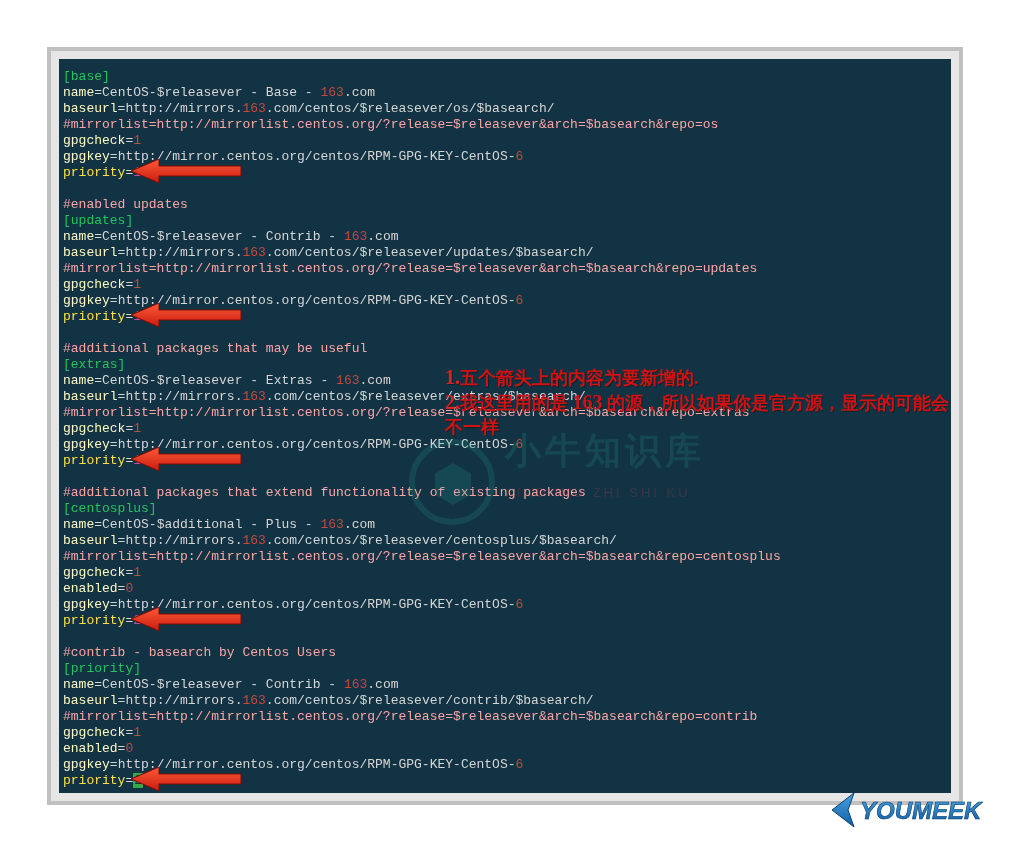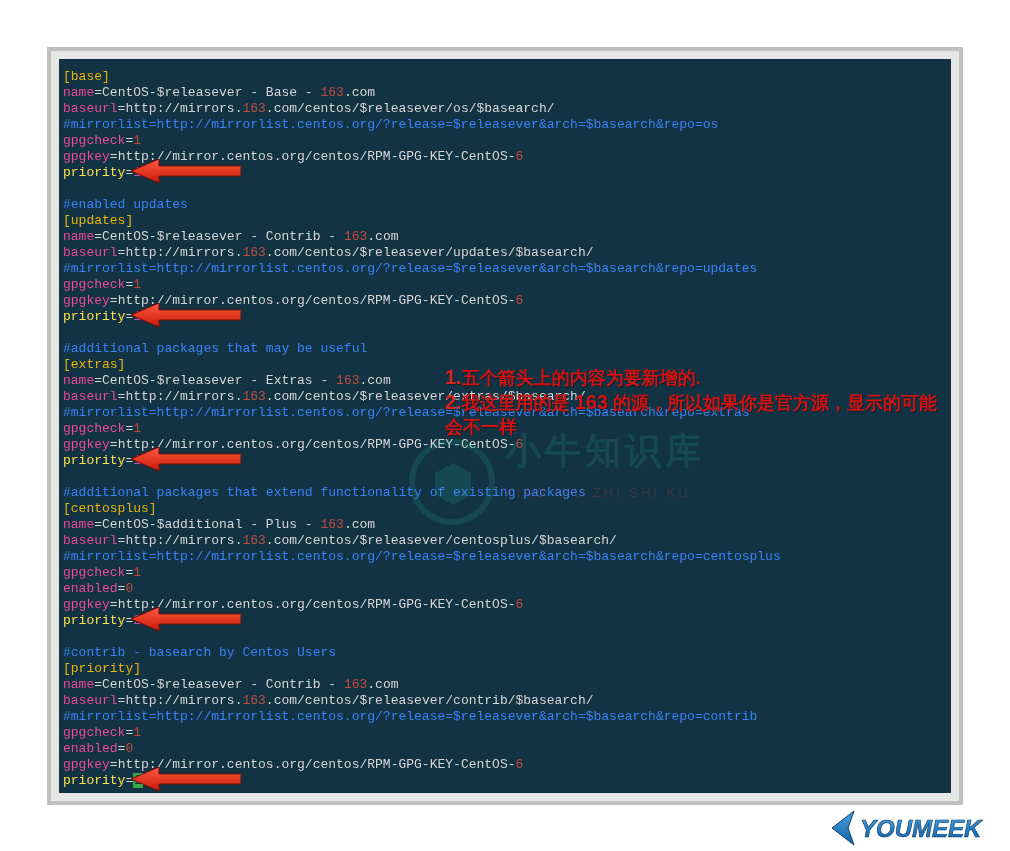--- a/index.html
+++ b/index.html
@@ -1,37 +1,37 @@
 <!DOCTYPE html>
 <html><head>
 <meta charset="utf-8">
 <style>
 html,body{margin:0;padding:0;background:#fff;width:1010px;height:851px;overflow:hidden;font-family:monospace}
 .frame{position:absolute;left:47px;top:47px;width:916px;height:758px;background:#e6e6e6;border:4px solid #c0c0c0;box-sizing:border-box}
 .terminal{position:absolute;left:8px;top:8px;right:8px;bottom:8px;background:#123343;overflow:hidden;padding:10px 4px;font-size:13px;line-height:16px}
 .terminal pre{margin:0;white-space:pre;font-family:'Courier New',monospace;font-size:13px;line-height:16px}
 .c-white{color:#d6d6d6}
-.c-teal{color:#eab308}
-.c-cyan{color:#ec4899}
-.c-lcyan{color:#3b82f6}
+.c-teal{color:#22c55e}
+.c-cyan{color:#fef9c3}
+.c-lcyan{color:#fca5a5}
 .c-red{color:#c24a3f}
 .c-mag{color:#b84f9e}
 .c-yellow{color:#fde047}
 .cursor{background:#37a84a;color:#123343;padding:0 1px}
 .arrow{position:absolute;width:110px;height:24px}
 .arrow svg{width:100%;height:100%}
-.anno{position:absolute;left:386px;top:306px;color:#d21212;font-family:Liberation Sans, sans-serif;font-size:18px;font-weight:bold;line-height:24px;text-shadow:1px 1px 0 rgba(0,0,0,.3)}
+.anno{position:absolute;left:386px;top:306px;color:#d21212;font-family:Liberation Serif, serif;font-size:18px;font-weight:bold;line-height:24px;text-shadow:1px 1px 0 rgba(0,0,0,.3)}
 .anno .num{color:#e02020;font-size:20px}
 .anno .big{font-size:20px}
 .wm{position:absolute;left:350px;top:380px;width:330px;height:90px;opacity:.18;pointer-events:none}
 .wm .circle{position:absolute;left:0;top:0;width:86px;height:86px;border-radius:50%;border:6px solid #2aa79b;box-sizing:border-box}
 .wm .circle::after{content:'';position:absolute;left:20px;top:18px;width:36px;height:42px;background:#2aa79b;clip-path:polygon(50% 0,100% 25%,100% 75%,50% 100%,0 75%,0 25%)}
 .wm .txt{position:absolute;left:96px;top:4px;font-family:'Microsoft YaHei',sans-serif;color:#2aa79b;font-size:36px;font-weight:bold;letter-spacing:4px}
 .wm .sub{position:absolute;left:96px;top:46px;font-family:sans-serif;color:#ef4444;font-size:13px;letter-spacing:3px}
-.youmeek{position:absolute;right:0;bottom:2px;width:182px;height:42px}
+.youmeek{position:absolute;right:0;bottom:20px;width:182px;height:42px}
 .youmeek svg{width:100%;height:100%}
 </style>
 </head>
 <body>
 
 <div class="frame">
   <div class="terminal">
     <pre id="code"><span class="c-teal">[base]</span>
 <span class="c-cyan">name</span><span class="c-white">=</span><span class="c-white">CentOS-$releasever - Base - </span><span class="c-red">163</span><span class="c-white">.com</span>
 <span class="c-cyan">baseurl</span><span class="c-white">=</span><span class="c-white">http://mirrors.</span><span class="c-red">163</span><span class="c-white">.com/centos/$releasever/os/$basearch/</span>

